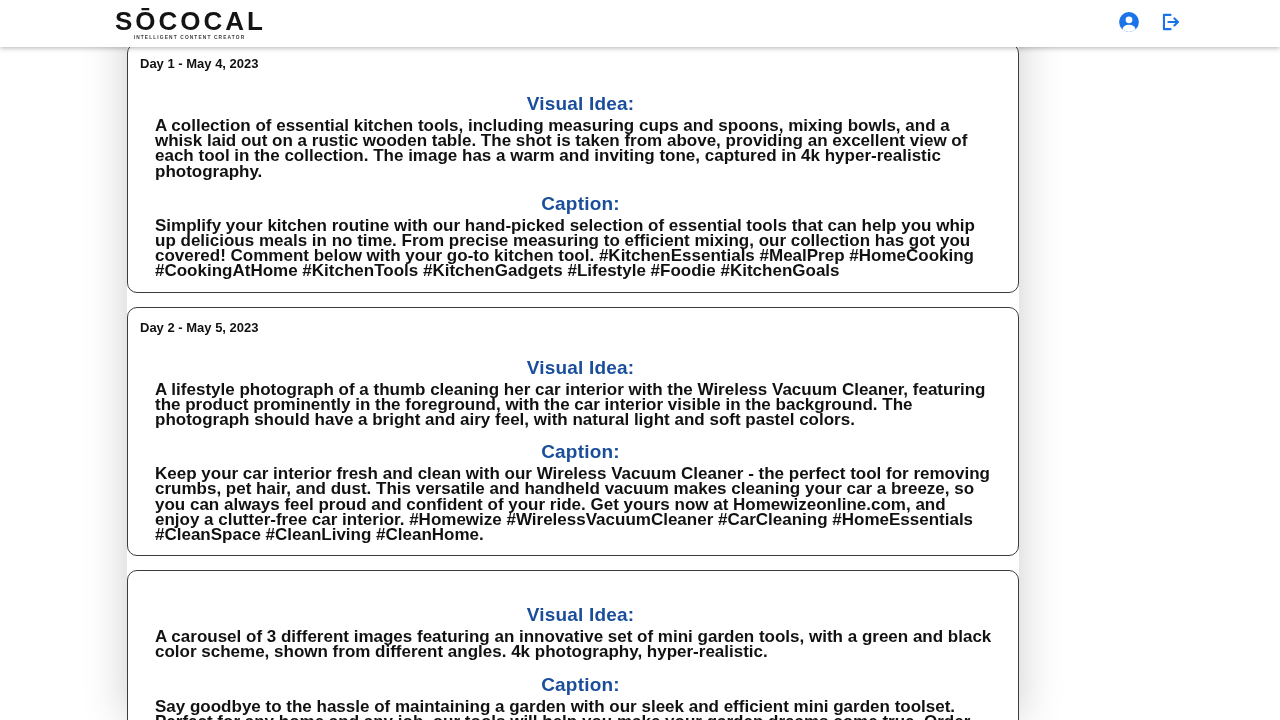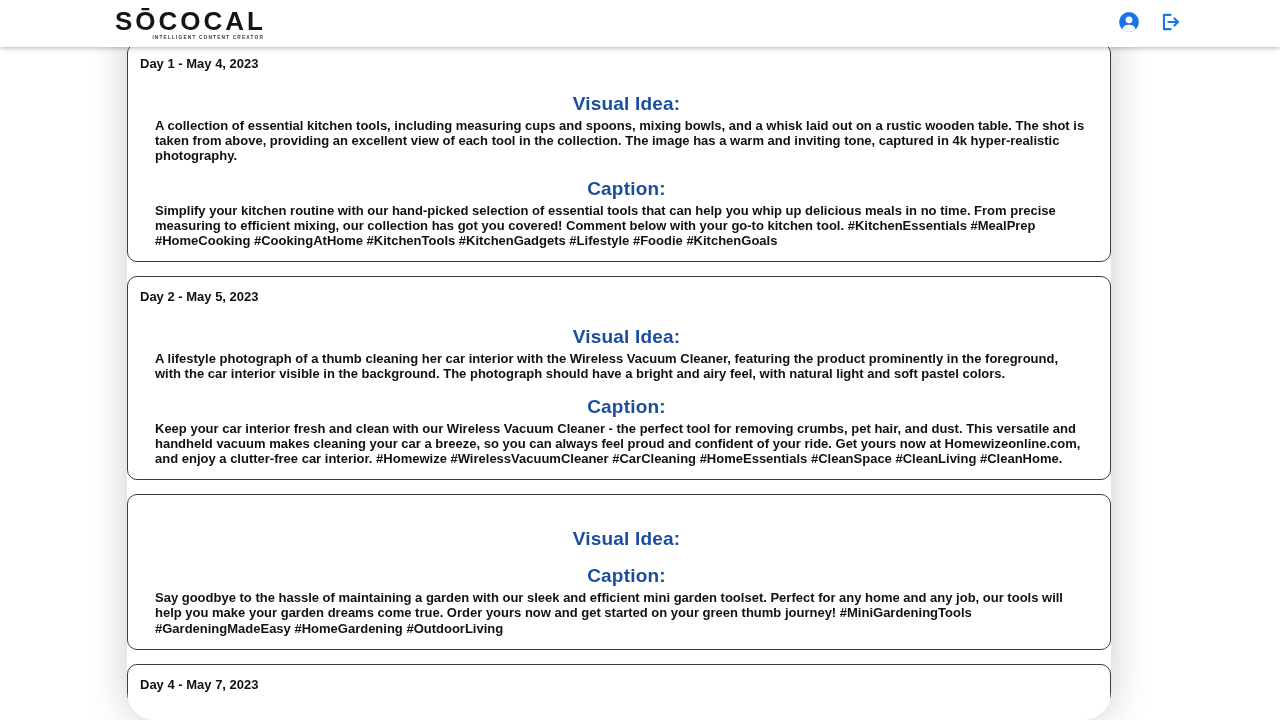--- a/index.html
+++ b/index.html
@@ -6,55 +6,55 @@
   html,body { width:1280px; height:720px; overflow:hidden; background:#fff;
               font-family:"Liberation Sans", sans-serif; }
 
   
   .header {
     position:absolute; top:0; left:0; width:1280px; height:47px;
     background:#fff; z-index:10;
     box-shadow:0 1px 5px rgba(0,0,0,0.30);
     display:flex; align-items:center; justify-content:space-between;
   }
-  .logo-block { margin-left:115px; display:flex; flex-direction:column; cursor:pointer; }
+  .logo-block { margin-left:115px; display:flex; flex-direction:column; cursor:pointer;align-items:center; }
   .logo-text {
     font-size:26px; font-weight:bold; color:#141414;
     letter-spacing:3px; line-height:26px;
   }
   .logo-tagline {
     font-size:4.8px; font-weight:bold; color:#3a3a3a;
     letter-spacing:1.15px; text-align:right; margin-top:1px; padding-right:2px;
     text-transform:uppercase;
   }
   .header-actions { display:flex; align-items:center; gap:17px; margin-right:98px; }
   .icon-btn { background:none; border:none; cursor:pointer; width:24px; height:24px;
               display:flex; align-items:center; justify-content:center; padding:0; }
 
   
   .content-column {
-    position:absolute; top:0; left:127px; width:984px; height:720px;
+    position:absolute; top:0; left:127px; width:892px; height:720px;
     background:#fff; box-shadow:0 0 42px rgba(0,0,0,0.20);
-    overflow:hidden; z-index:1;border-radius:28px;
+    overflow:hidden; z-index:1;
   }
   .cards { padding-top:43px; }
   .card {
     background:#fff; border:1px solid #3c3c3c; border-radius:10px;
     padding:12px 12px 13px 12px; margin-bottom:14px;
   }
   .card:last-child { min-height:70px; margin-bottom:0; }
   .day-title { font-size:13px; line-height:16px; font-weight:bold; color:#111; }
   .section { margin-left:15px; }
   .section-heading {
     font-size:19px; line-height:24px; font-weight:bold; color:#1a4e9b;
     margin-top:13px; margin-bottom:2px; letter-spacing:0.2px;text-align:center;
   }
   .card-sections .section:first-child .section-heading { margin-top:20px; }
   .section-body {
-    font-size:13px; line-height:15.2px; font-weight:bold; color:#111;
+    font-size:17px; line-height:15.2px; font-weight:bold; color:#111;
     padding-right:12px;
   }
 </style>
 </head>
 <body>
 
 <div class="header">
   <div class="logo-block">
     <div class="logo-text">SŌCOCAL</div>
     <div class="logo-tagline">INTELLIGENT CONTENT CREATOR</div>
@@ -115,20 +115,21 @@
             <h2 class="section-heading">Caption:</h2>
             <p class="section-body">Keep your car interior fresh and clean with our Wireless Vacuum Cleaner - the perfect tool for removing crumbs, pet hair, and dust. This versatile and handheld vacuum makes cleaning your car a breeze, so you can always feel proud and confident of your ride. Get yours now at Homewizeonline.com, and enjoy a clutter-free car interior. #Homewize #WirelessVacuumCleaner #CarCleaning #HomeEssentials #CleanSpace #CleanLiving #CleanHome.</p>
           </div>
         </div>
   </div>
 
   <div class="card">
     <div class="card-sections">
           <div class="section">
             <h2 class="section-heading">Visual Idea:</h2>
+            <p class="section-body">A carousel of 3 different images featuring an innovative set of mini garden tools, with a green and black color scheme, shown from different angles. 4k photography, hyper-realistic.</p>
           </div>
           <div class="section">
             <h2 class="section-heading">Caption:</h2>
             <p class="section-body">Say goodbye to the hassle of maintaining a garden with our sleek and efficient mini garden toolset. Perfect for any home and any job, our tools will help you make your garden dreams come true. Order yours now and get started on your green thumb journey! #MiniGardeningTools #GardeningMadeEasy #HomeGardening #OutdoorLiving</p>
           </div>
         </div>
   </div>
 
   <div class="card">
     <div class="day-title">Day 4 - May 7, 2023</div>

